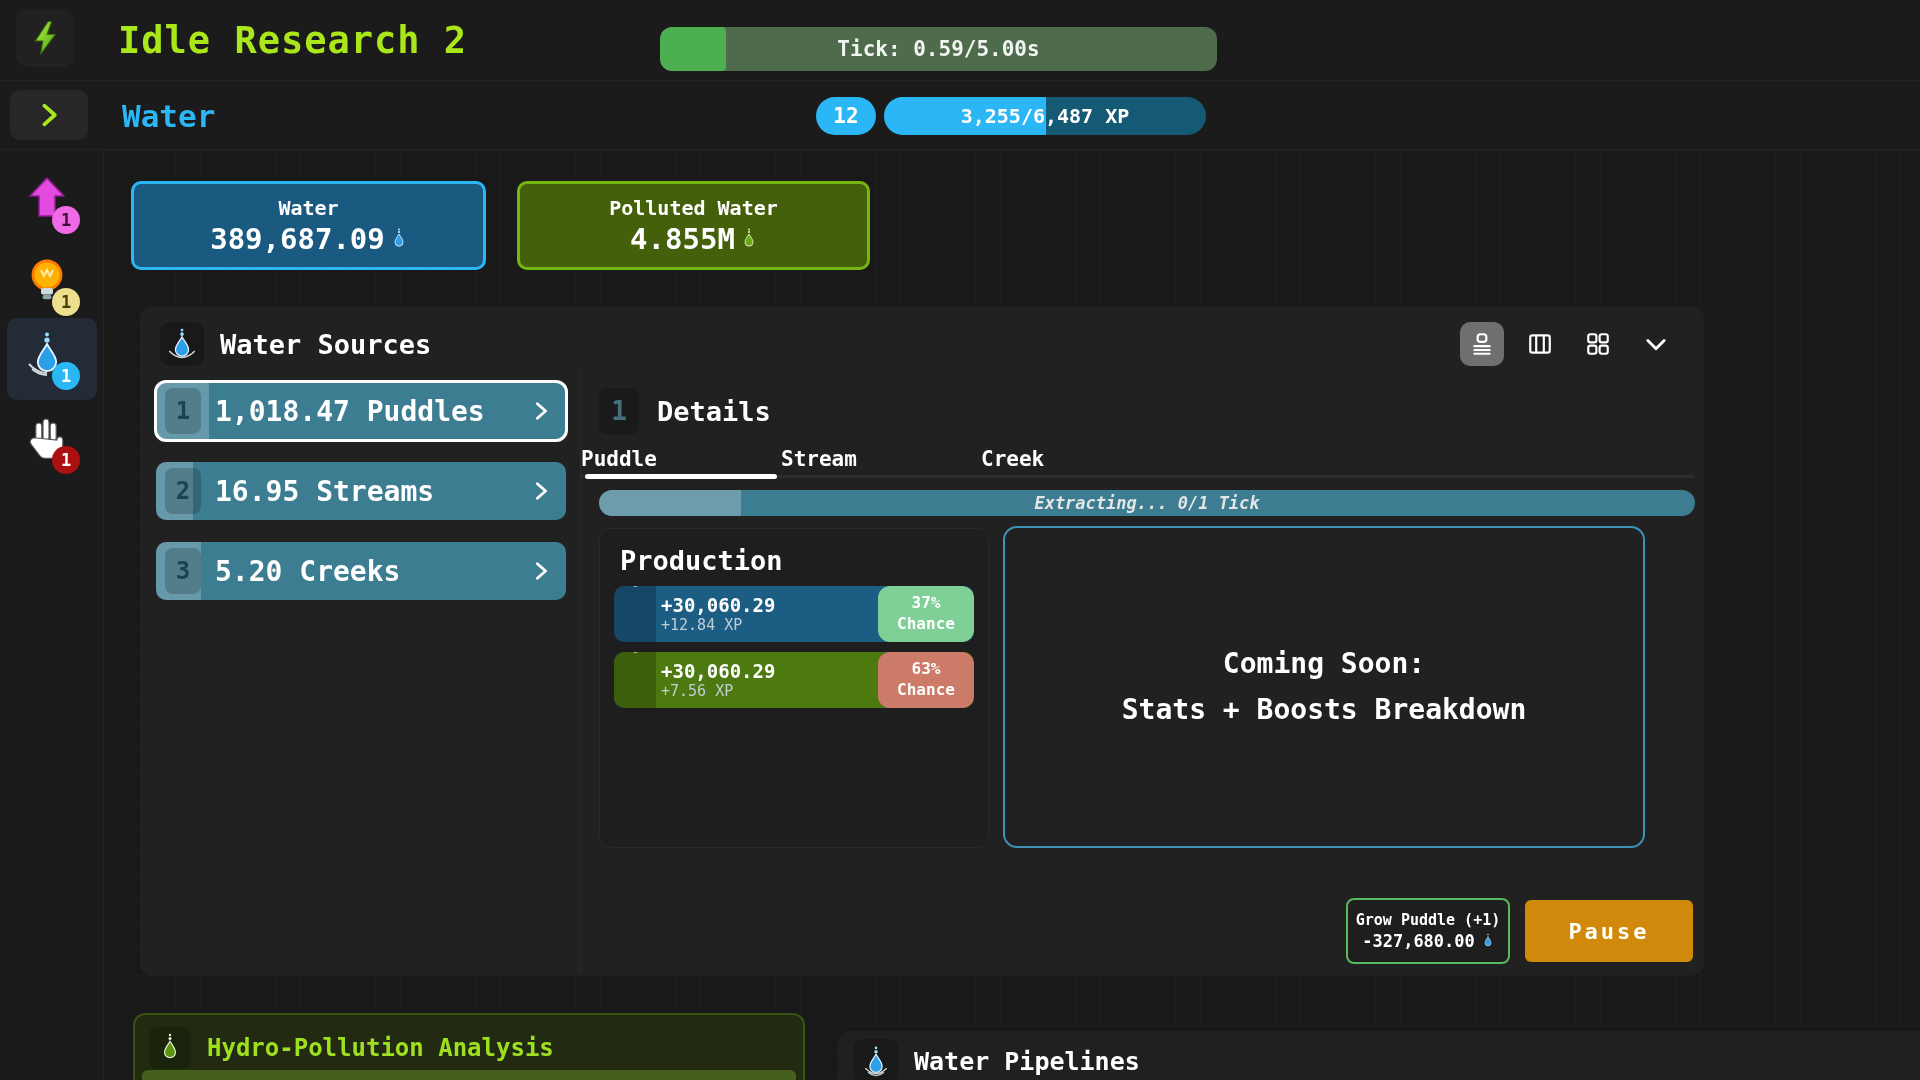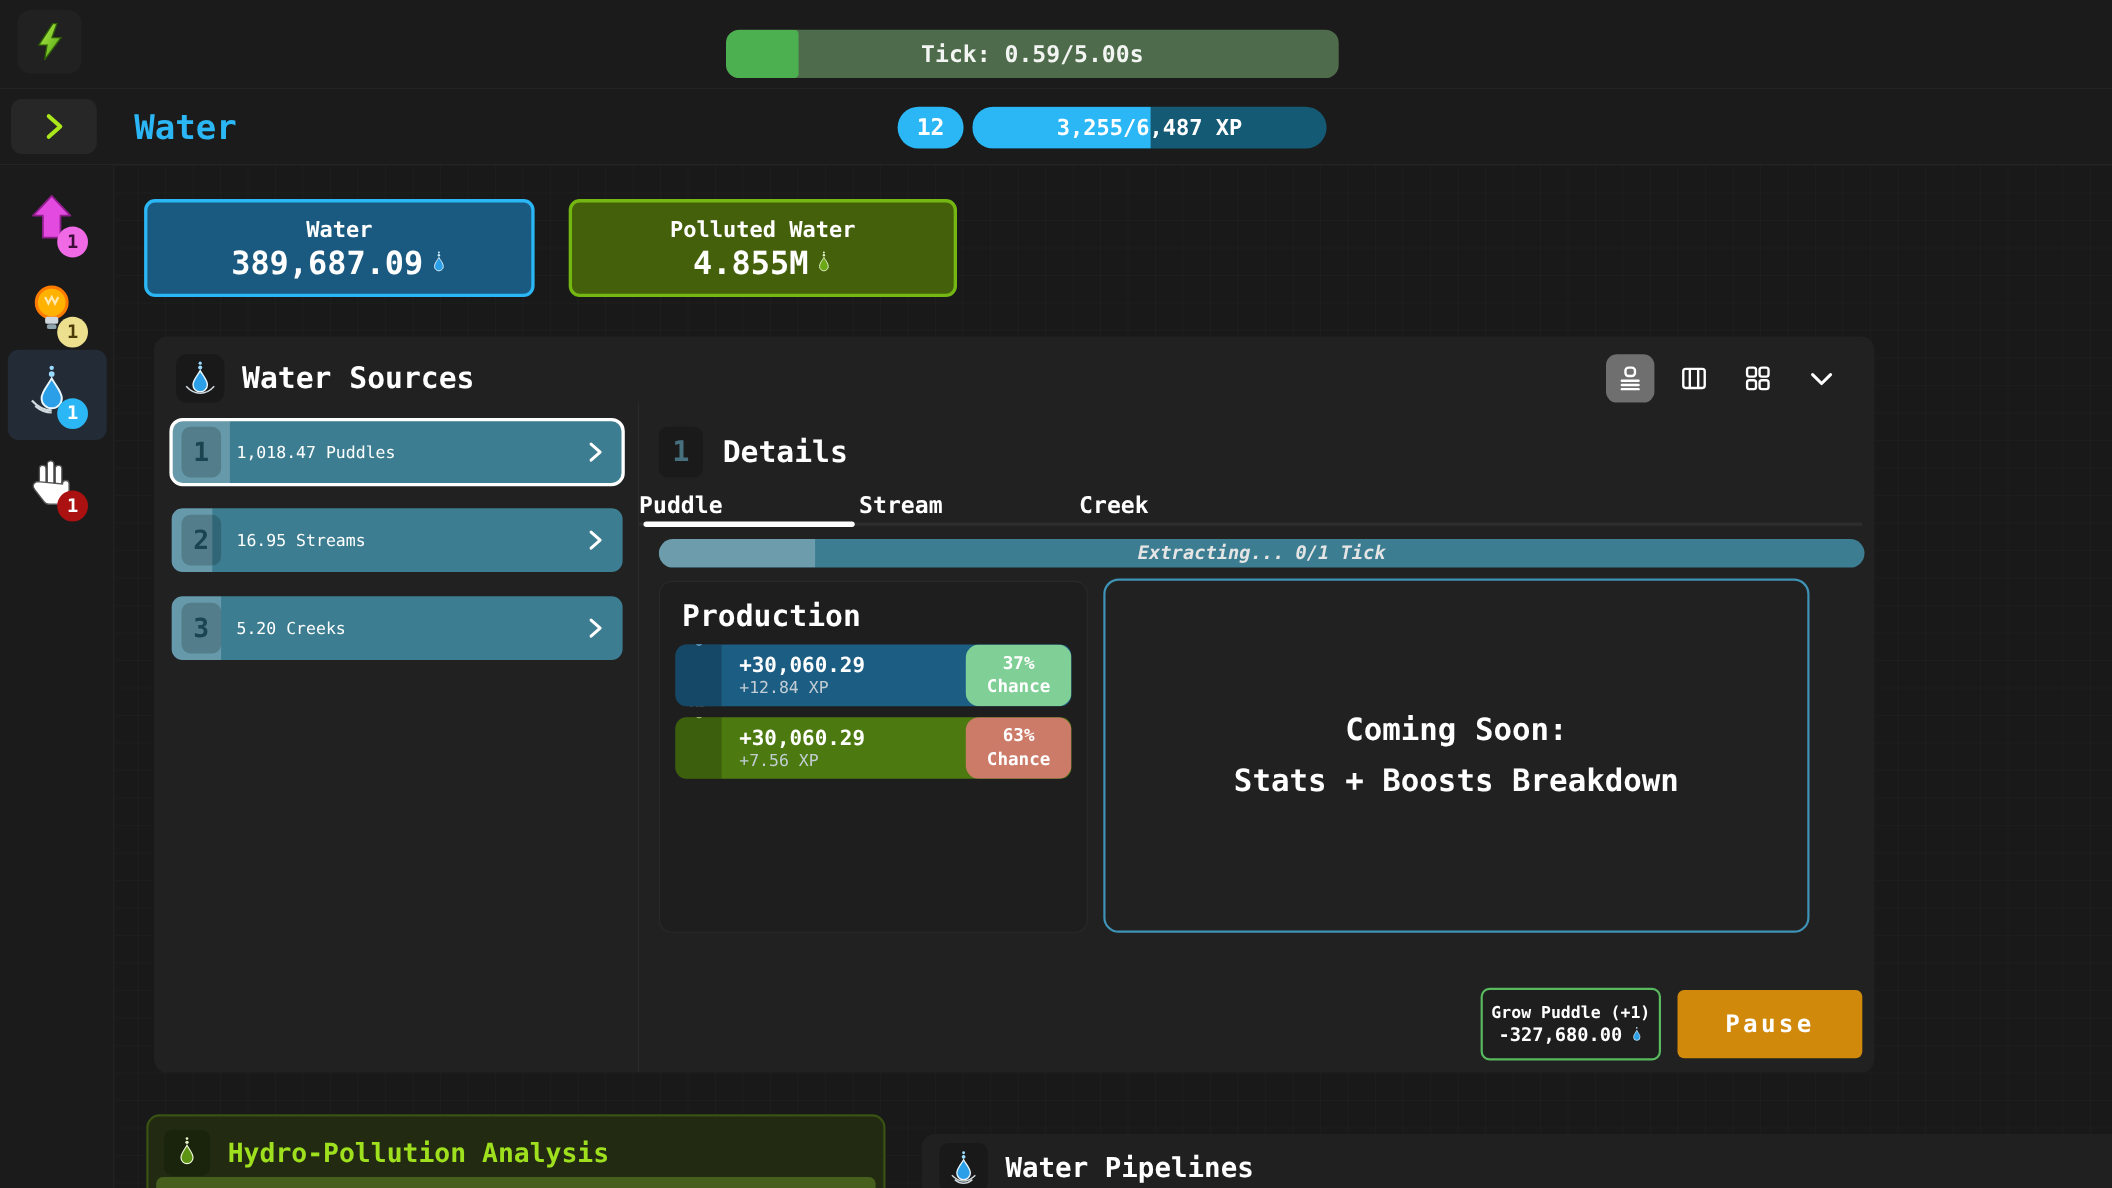--- a/index.html
+++ b/index.html
@@ -49,41 +49,41 @@
   .panel-chip{position:absolute;left:20px;top:16px;width:44px;height:44px;background:#191919;border-radius:10px;display:flex;align-items:center;justify-content:center;}
   .panel-title{position:absolute;left:80px;top:16px;height:44px;display:flex;align-items:center;font-size:27px;font-weight:bold;}
   .viewmodes{position:absolute;right:26px;top:16px;display:flex;align-items:center;gap:14px;}
   .vm{width:44px;height:44px;display:flex;align-items:center;justify-content:center;border-radius:10px;cursor:pointer;}
   .vm.active{background:#6f6f6f;}
   
   .src-item{position:absolute;left:16px;width:410px;height:58px;background:#3c7d91;border-radius:10px;overflow:hidden;display:flex;align-items:center;cursor:pointer;}
   .src-item .prog{position:absolute;left:0;top:0;bottom:0;background:rgba(255,255,255,.22);}
   .src-item.selected{outline:3px solid #fff;outline-offset:-1px;}
   .src-num{position:relative;margin-left:9px;width:36px;height:46px;background:rgba(0,0,0,.18);border-radius:8px;display:flex;align-items:center;justify-content:center;font-size:24px;font-weight:bold;color:#1c4350;}
-  .src-label{position:relative;margin-left:14px;font-size:15px;font-weight:normal;white-space:nowrap;}
+  .src-label{position:relative;margin-left:14px;font-size:28px;font-weight:bold;white-space:nowrap;}
   .src-chev{position:absolute;right:14px;top:0;height:100%;display:flex;align-items:center;}
   
   .details{position:absolute;left:440px;top:60px;right:0;bottom:0;border-left:1px solid #2a2a2a;}
   .det-chip{position:absolute;left:18px;top:22px;width:40px;height:46px;background:#1a1a1a;border-radius:8px;display:flex;align-items:center;justify-content:center;font-size:26px;font-weight:bold;color:#47707f;}
   .det-title{position:absolute;left:76px;top:22px;height:46px;display:flex;align-items:center;font-size:27px;font-weight:bold;}
   .tabs{position:absolute;left:0;top:76px;width:1112px;height:36px;border-bottom:3px solid #2d2d2d;display:flex;}
   .tab{width:200px;display:flex;align-items:center;font-size:21px;font-weight:bold;cursor:pointer;position:relative;}
   .tab.active::after{content:"";position:absolute;left:4px;right:4px;bottom:-4px;height:5px;background:#fff;border-radius:3px;}
   .extract{position:absolute;left:18px;top:124px;width:1096px;height:26px;border-radius:13px;background:#3c7d91;overflow:hidden;}
   .extract .fill{position:absolute;left:0;top:0;bottom:0;background:rgba(255,255,255,.25);}
   .extract .lbl{position:absolute;inset:0;display:flex;align-items:center;justify-content:center;font-size:17px;font-weight:bold;color:#e5e5e5;font-style:italic;}
   
   .production{position:absolute;left:18px;top:162px;width:390px;height:320px;background:#1e1e1e;border:1px solid #2a2a2a;border-radius:12px;}
   .prod-title{padding:16px 20px 10px 20px;font-size:27px;font-weight:bold;}
   .prod-row{position:relative;margin:0 14px 10px 14px;height:56px;border-radius:10px;display:flex;overflow:hidden;}
   .prod-row.blue{background:#1c5d84;}
   .prod-row.green{background:#4c7a10;}
   .prod-ic{width:42px;display:flex;flex-direction:column;align-items:center;justify-content:center;gap:3px;background:rgba(0,0,0,.22);}
   .prod-ic .xp{font-size:13px;font-weight:bold;color:#e8eef2;margin-top:48px;}
-  .prod-main{flex:1;display:flex;flex-direction:column;justify-content:center;padding-left:16px;gap:0;}
+  .prod-main{flex:1;display:flex;flex-direction:column;justify-content:center;padding-left:5px;gap:0;}
   .prod-amt{font-size:19px;font-weight:bold;}
   .prod-xp{font-size:15px;color:#c2cdd4;}
   .chance{width:96px;border-radius:12px;display:flex;flex-direction:column;align-items:center;justify-content:center;font-size:16px;font-weight:bold;line-height:1.3;color:#fff;}
   .chance.green{background:#7fcf96;text-align:right;}
   .chance.red{background:#cc7b69;}
   
   .coming{position:absolute;left:422px;top:160px;width:642px;height:322px;border:2px solid #3e93b6;border-radius:14px;display:flex;flex-direction:column;align-items:center;justify-content:center;font-size:28px;font-weight:bold;line-height:1.65;text-align:center;}
   
   .grow-btn{position:absolute;left:765px;top:532px;width:164px;height:66px;background:#1e1e1e;border:2px solid #58b95e;border-radius:8px;display:flex;flex-direction:column;align-items:center;justify-content:center;gap:2px;cursor:pointer;color:#fff;}
   .grow-btn .l1{font-size:15px;font-weight:bold;}
@@ -113,20 +113,21 @@
           <defs>
               <linearGradient id="bolt" x1="0" y1="0" x2="1" y2="1">
             <stop offset="0" stop-color="#b8f04a"></stop>
                 <stop offset="1" stop-color="#4a9e0f"></stop>
           </linearGradient>
             </defs>
           <path d="M14 1 L5.5 14 h5 L9 23 L19 9.5 h-5.5 L16.5 1 Z" fill="url(#bolt)" stroke="#2e5e07" stroke-width="0.8"></path>
         </svg>
       </span>
     </div>
+    <div class="app-title">Idle Research 2</div>
     <div class="tickbar">
       <div class="fill" style="width: 11.8%;"></div>
       <div class="lbl">Tick: 0.59/5.00s</div>
     </div>
   </div>
 
   <div class="subbar">
     <div class="collapse-btn">
       <span>
         <svg width="28" height="28" viewBox="0 0 24 24">

